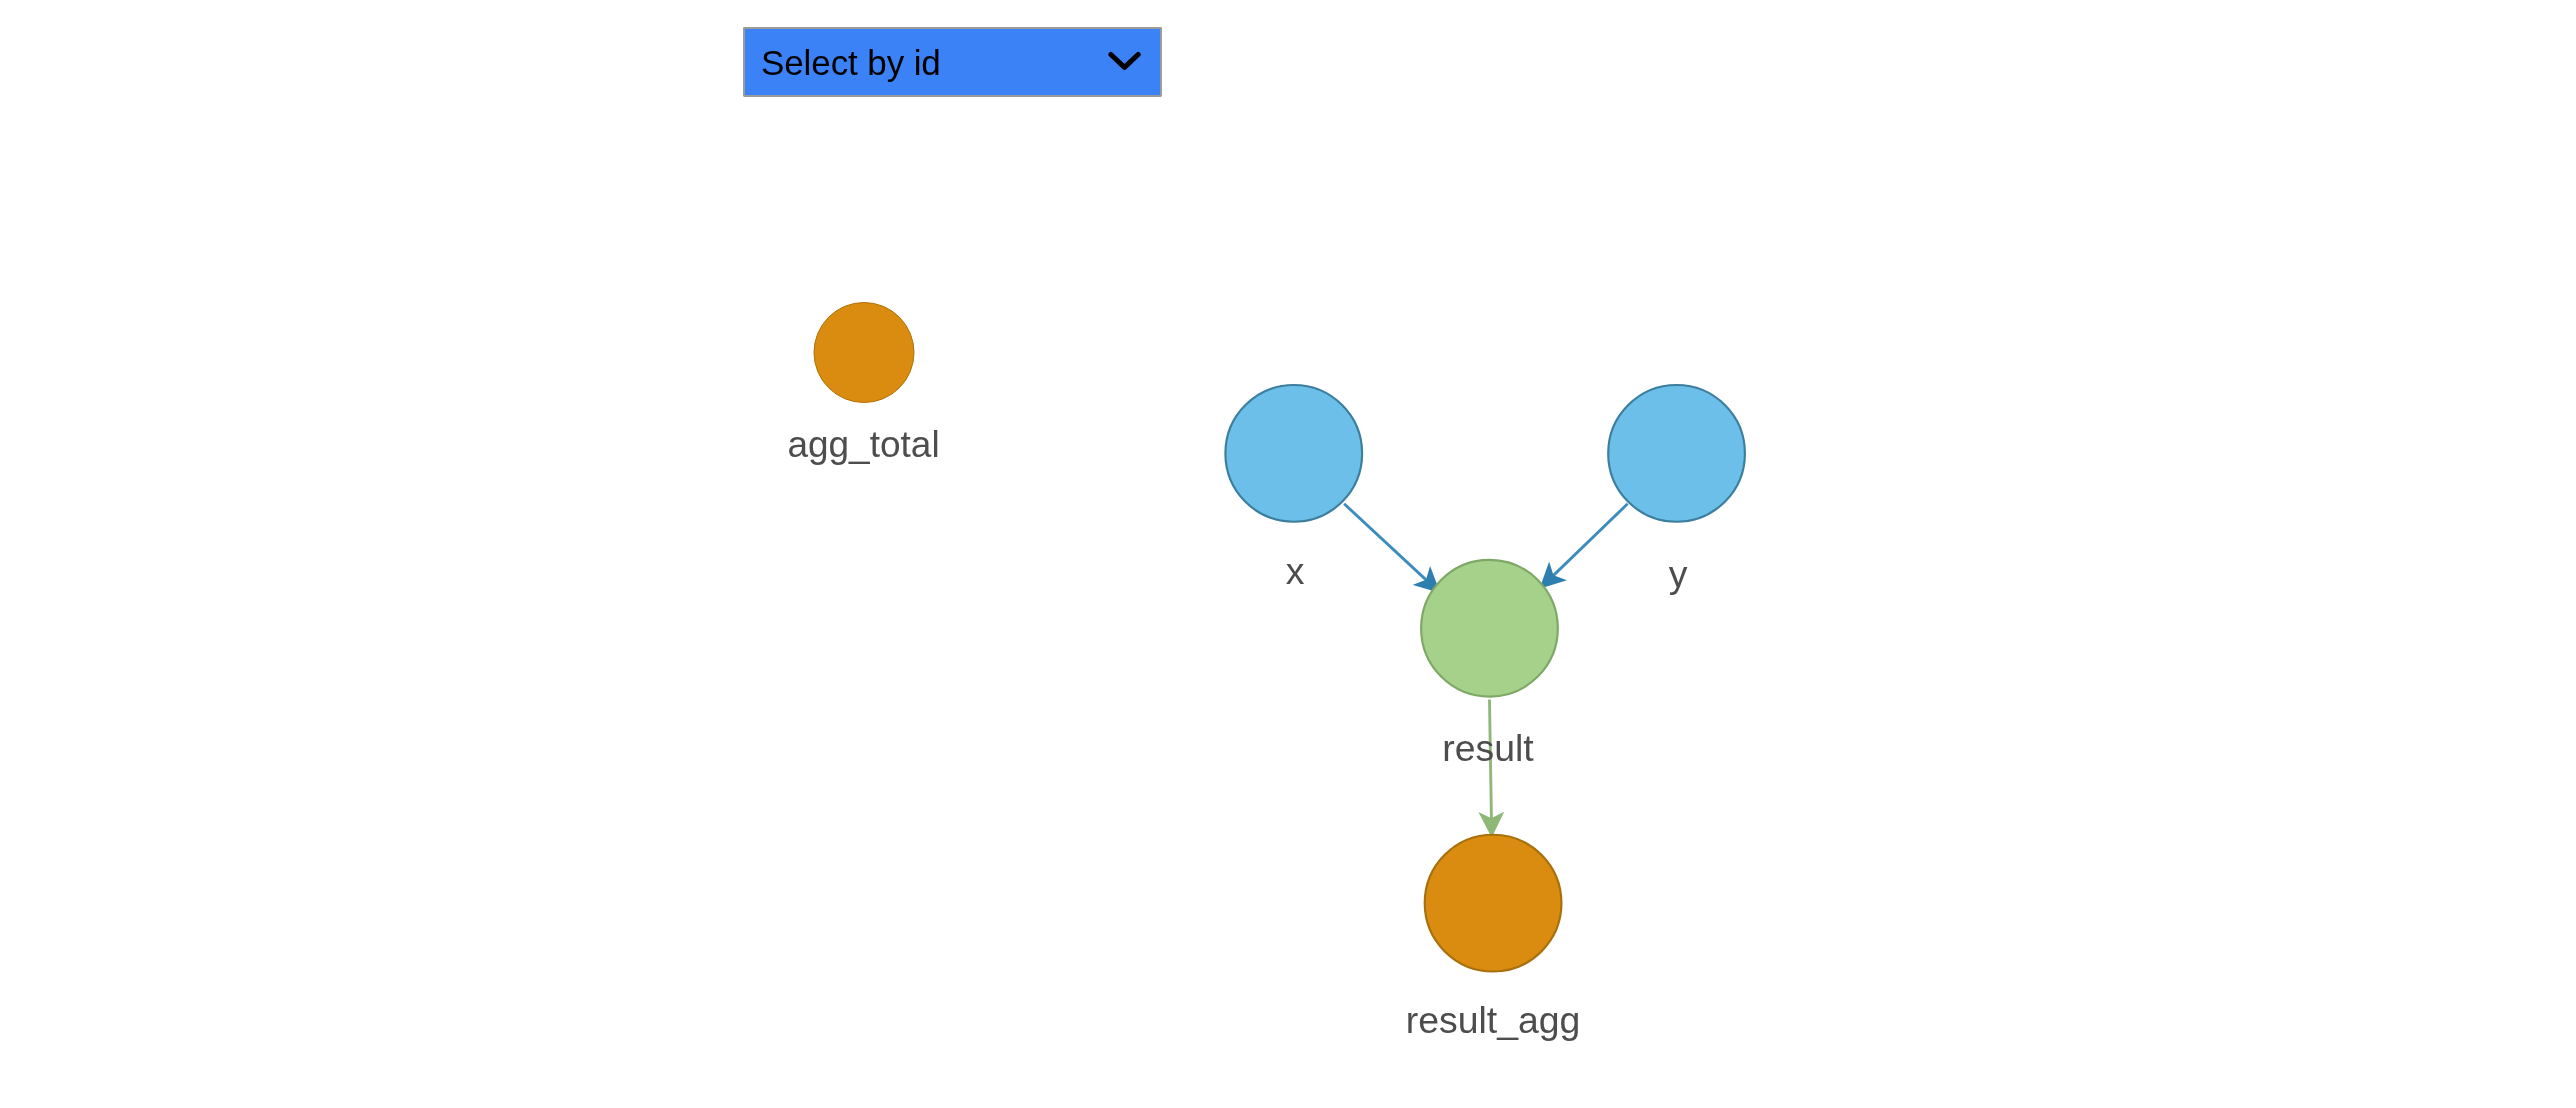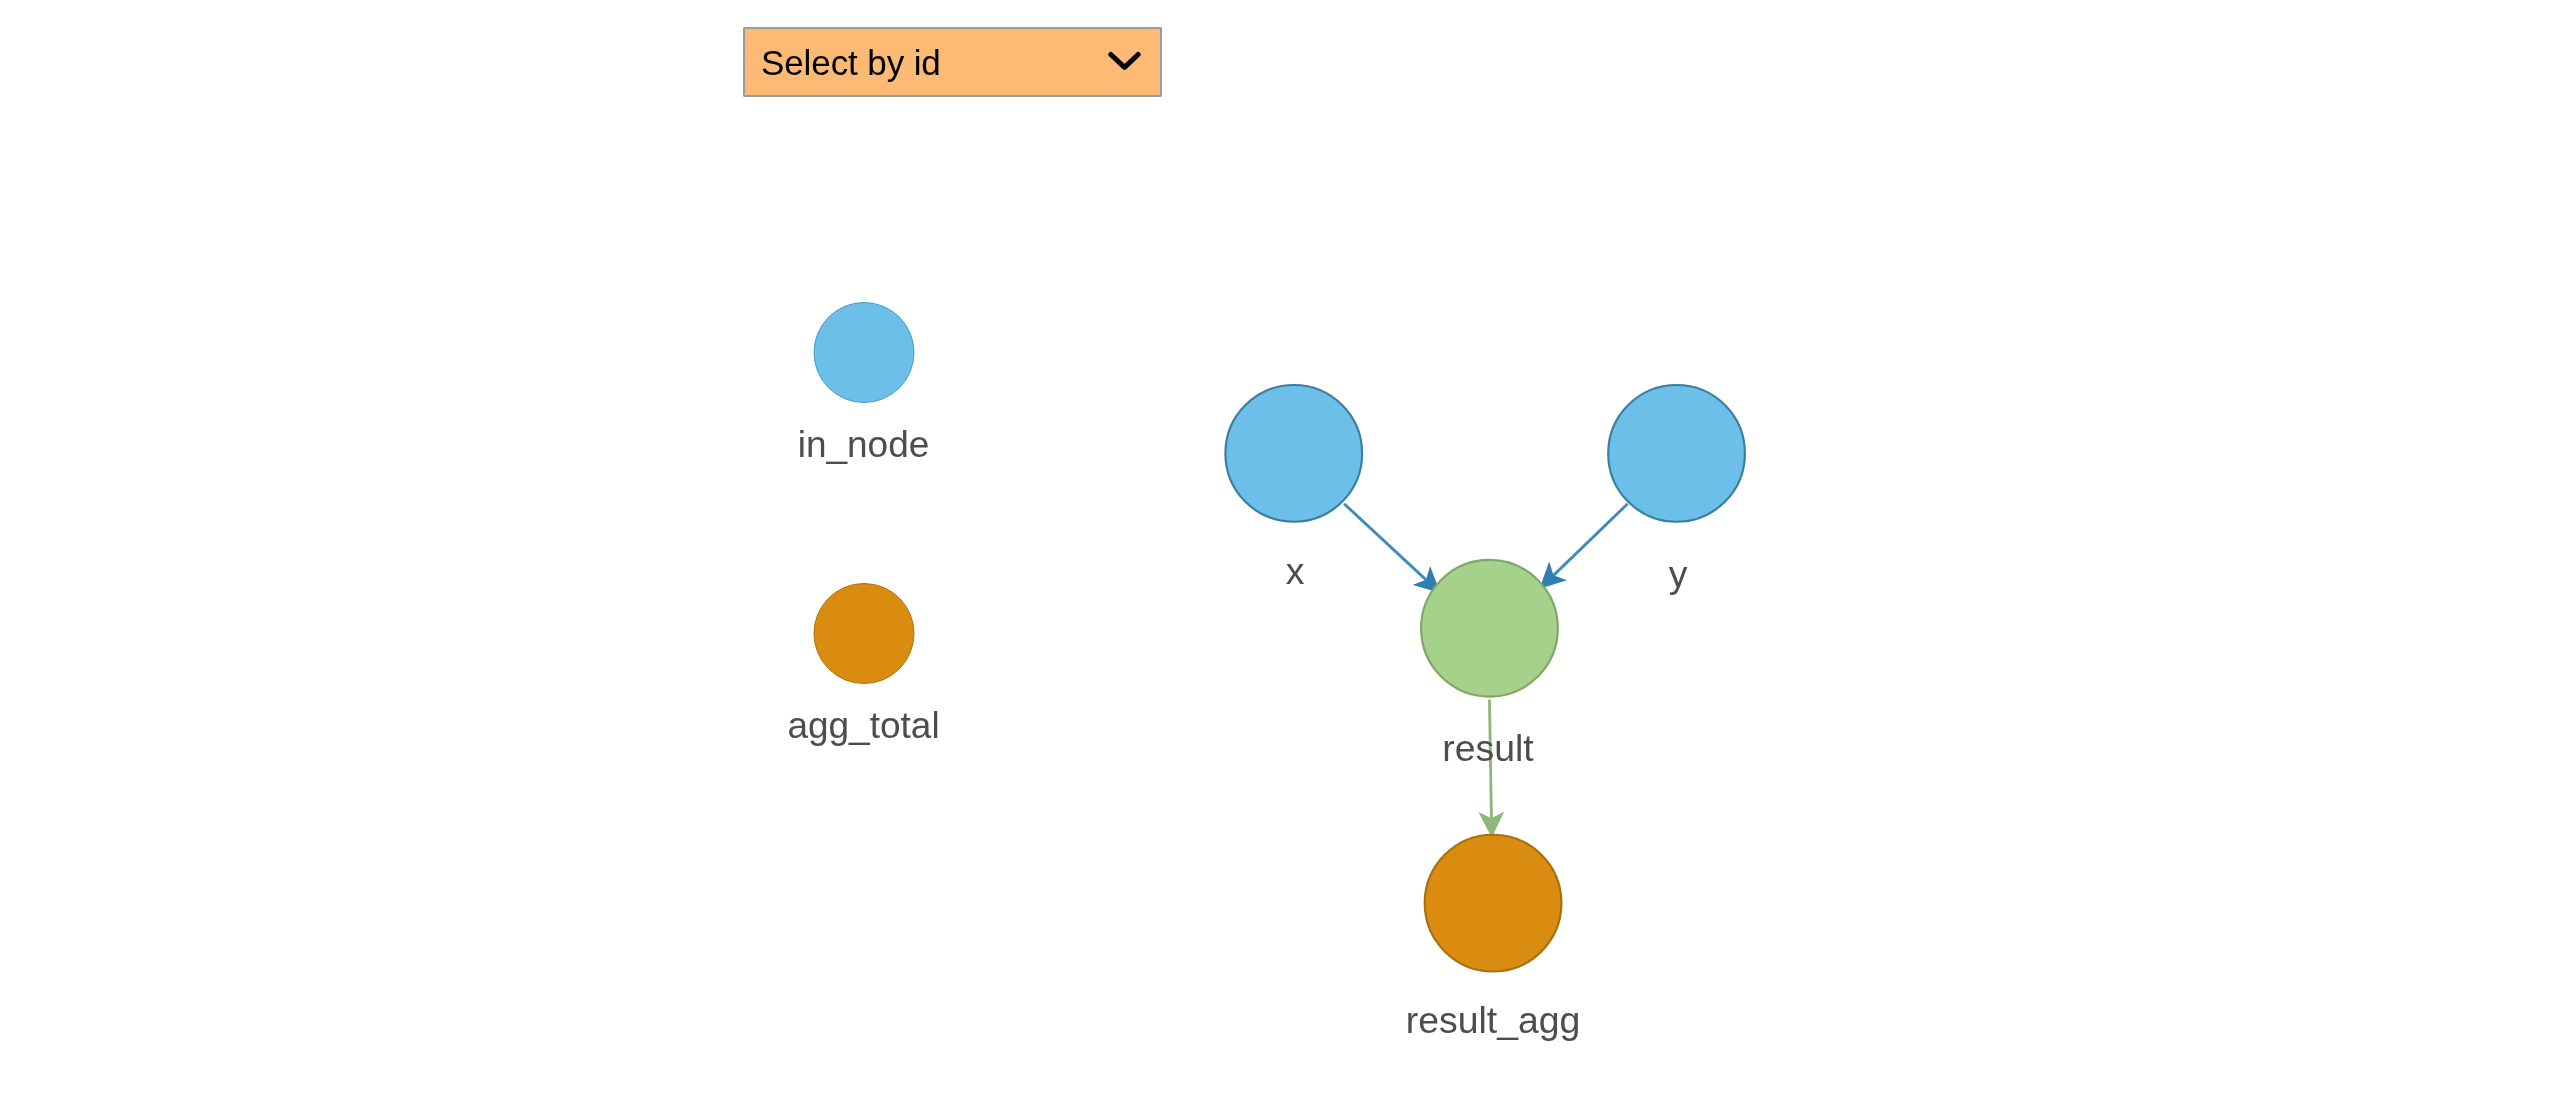--- a/index.html
+++ b/index.html
@@ -21,21 +21,21 @@
     position: absolute;
     left: 743px;
     top: 27px;
     width: 419px;
   }
   .select-wrap {
     position: relative;
     width: 419px;
     height: 70px;
     box-sizing: border-box;
-    background: #fdba74;
+    background: #3b82f6;
     border: 2.2px solid #9b9b9b;
     border-radius: 1.4px;
     margin-bottom: 22px;
     cursor: pointer;
   }
   .select-label {
     position: absolute;
     left: 16px;
     top: 50%;
     transform: translateY(-50%);
@@ -115,24 +115,20 @@
         <path d="M4 6 L23 24 L42 6" fill="none" stroke="#000000" stroke-width="7" stroke-linecap="round" stroke-linejoin="round"></path>
       </svg>
     </span>
   </div>
 
 
 </div>
 
 <div id="legend">
 
-  <div class="legend-item">
-    <span class="legend-swatch" style="background:#6BBFE8;border:1.4px solid #4A9CC4;"></span>
-    <span class="legend-text">in_node</span>
-  </div>
 
 
   <div class="legend-item">
     <span class="legend-swatch" style="background:#D98C10;border:1.4px solid #B07208;"></span>
     <span class="legend-text">agg_total</span>
   </div>
 
 </div>
 
 <div id="graph">

